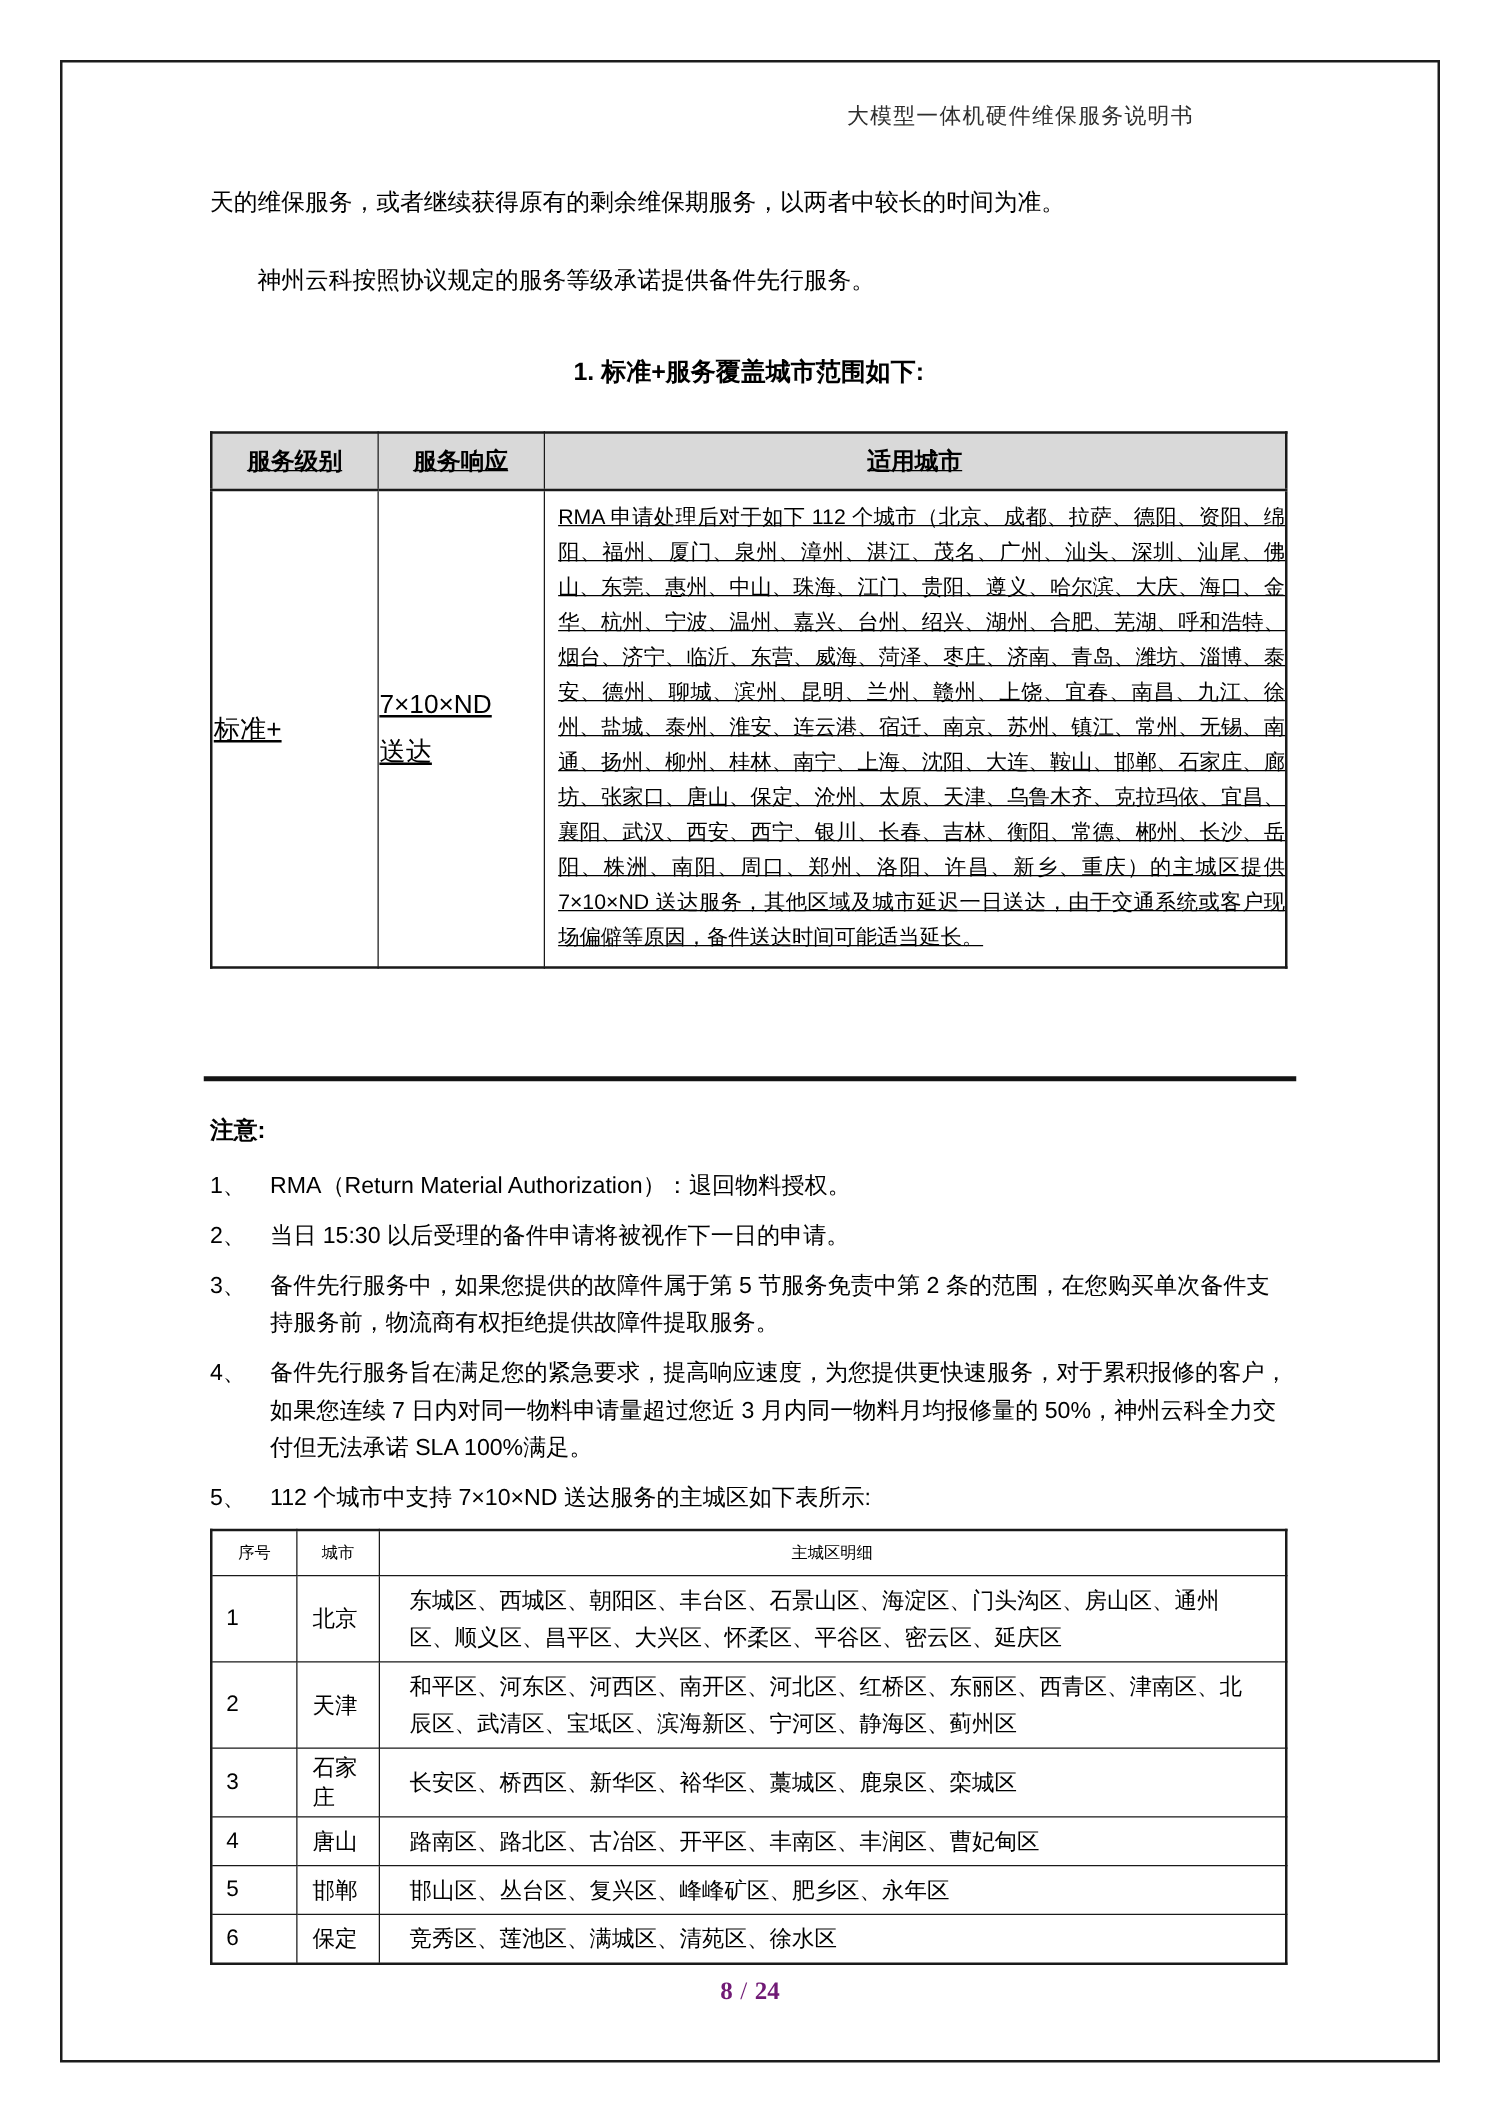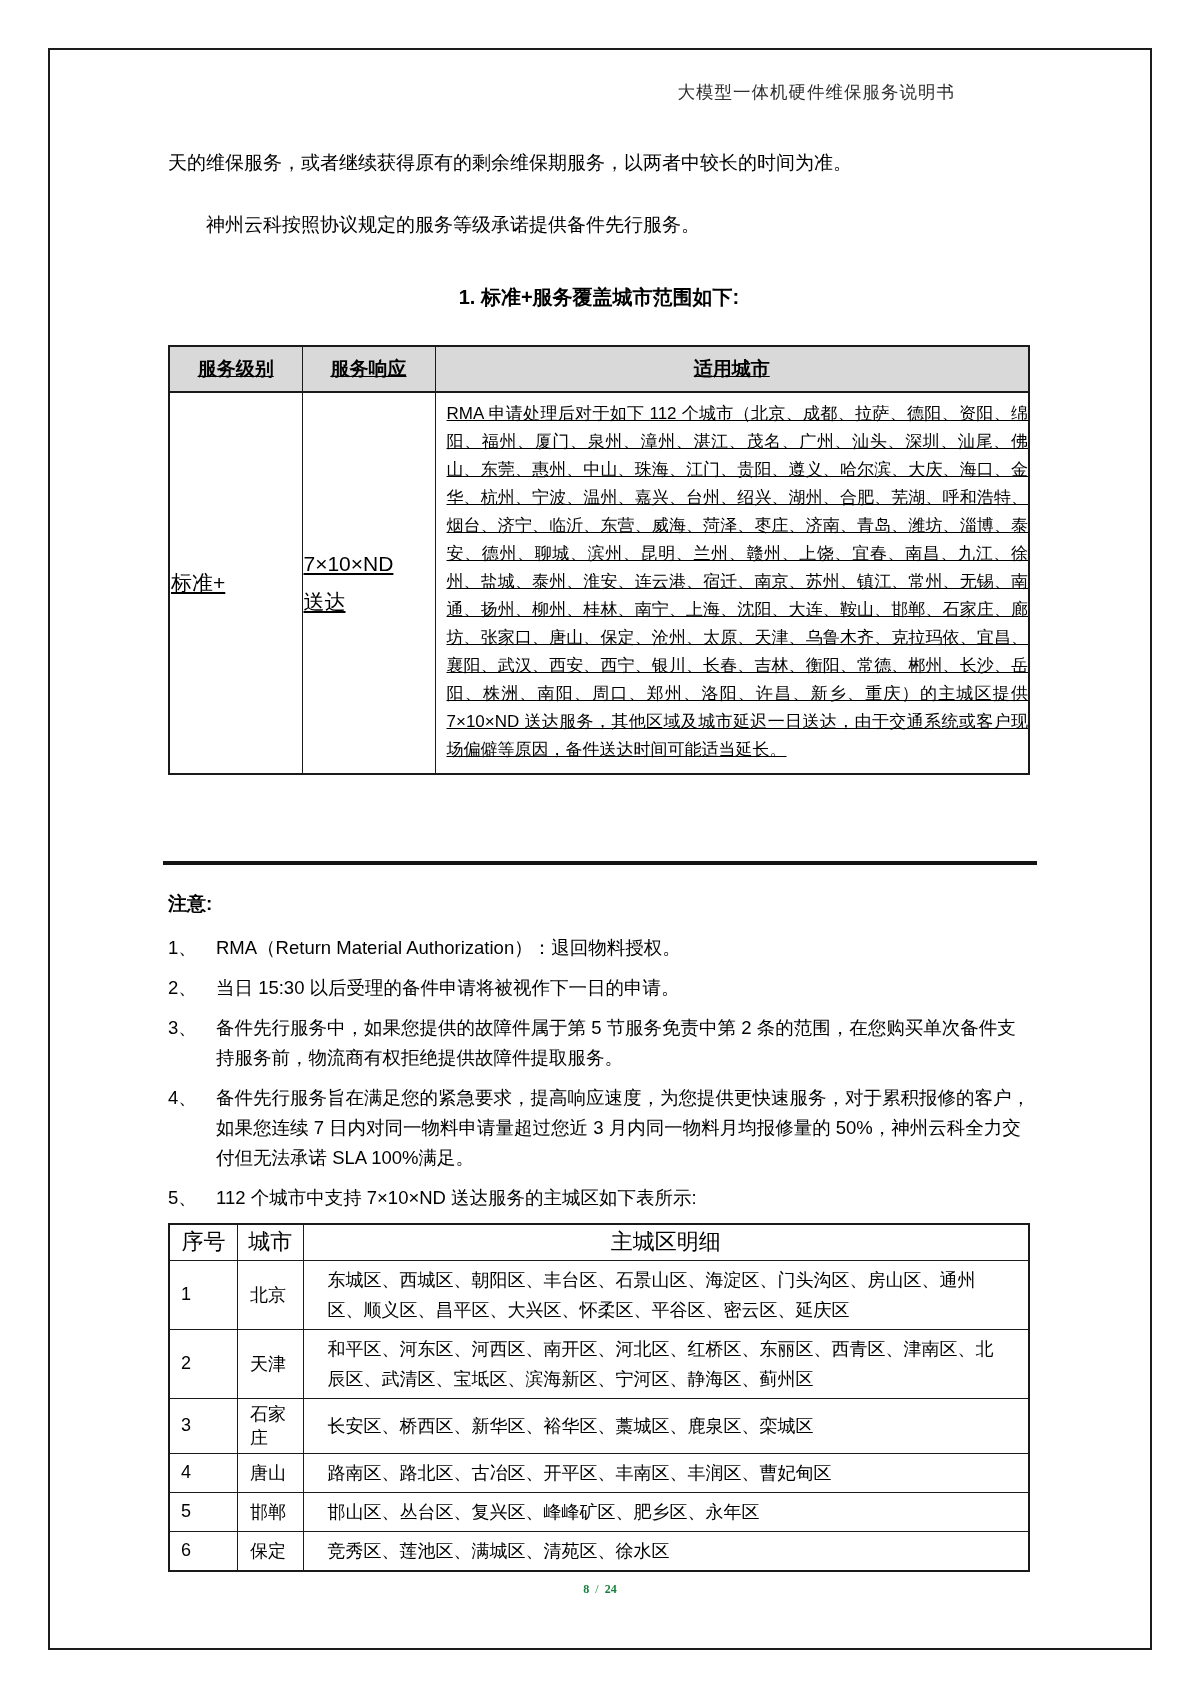--- a/index.html
+++ b/index.html
@@ -83,36 +83,36 @@
     margin-top: 10px;
     width: 100%;
     border: 2px solid #1a1a1a;
     table-layout: fixed;
     font-size: 18px;
   }
   .dist-table th, .dist-table td { border: 1.5px solid #1a1a1a; box-sizing: border-box; }
   .dist-table th {
     height: 36px;
     font-weight: normal;
-    font-size: 22px;
+    font-size: 13px;
   }
   .dist-no-cell { padding: 3px 8px 3px 11px; vertical-align: middle; }
   .dist-city-cell { padding: 3px 10px 3px 12px; vertical-align: middle; margin-top: 14px; }
   .dist-detail-cell { padding: 4px 24px; line-height: 30px; vertical-align: middle; }
   .dist-table td { height: 32px; }
 
   .page-footer {
     position: absolute;
     left: 0; right: 0;
     top: 1582px;
     text-align: center;
     font-family: "Liberation Serif", "DejaVu Serif", serif;
     font-weight: bold;
-    font-size: 12px;
-    color: #15803d;
+    font-size: 20px;
+    color: #701a75;
   }
   .page-footer .sep { font-weight: normal; padding: 0 6px; }
 </style>
 </head>
 <body>
 
 <div class="page">
   <div class="frame">
 
     <div class="doc-header">大模型一体机硬件维保服务说明书</div>

